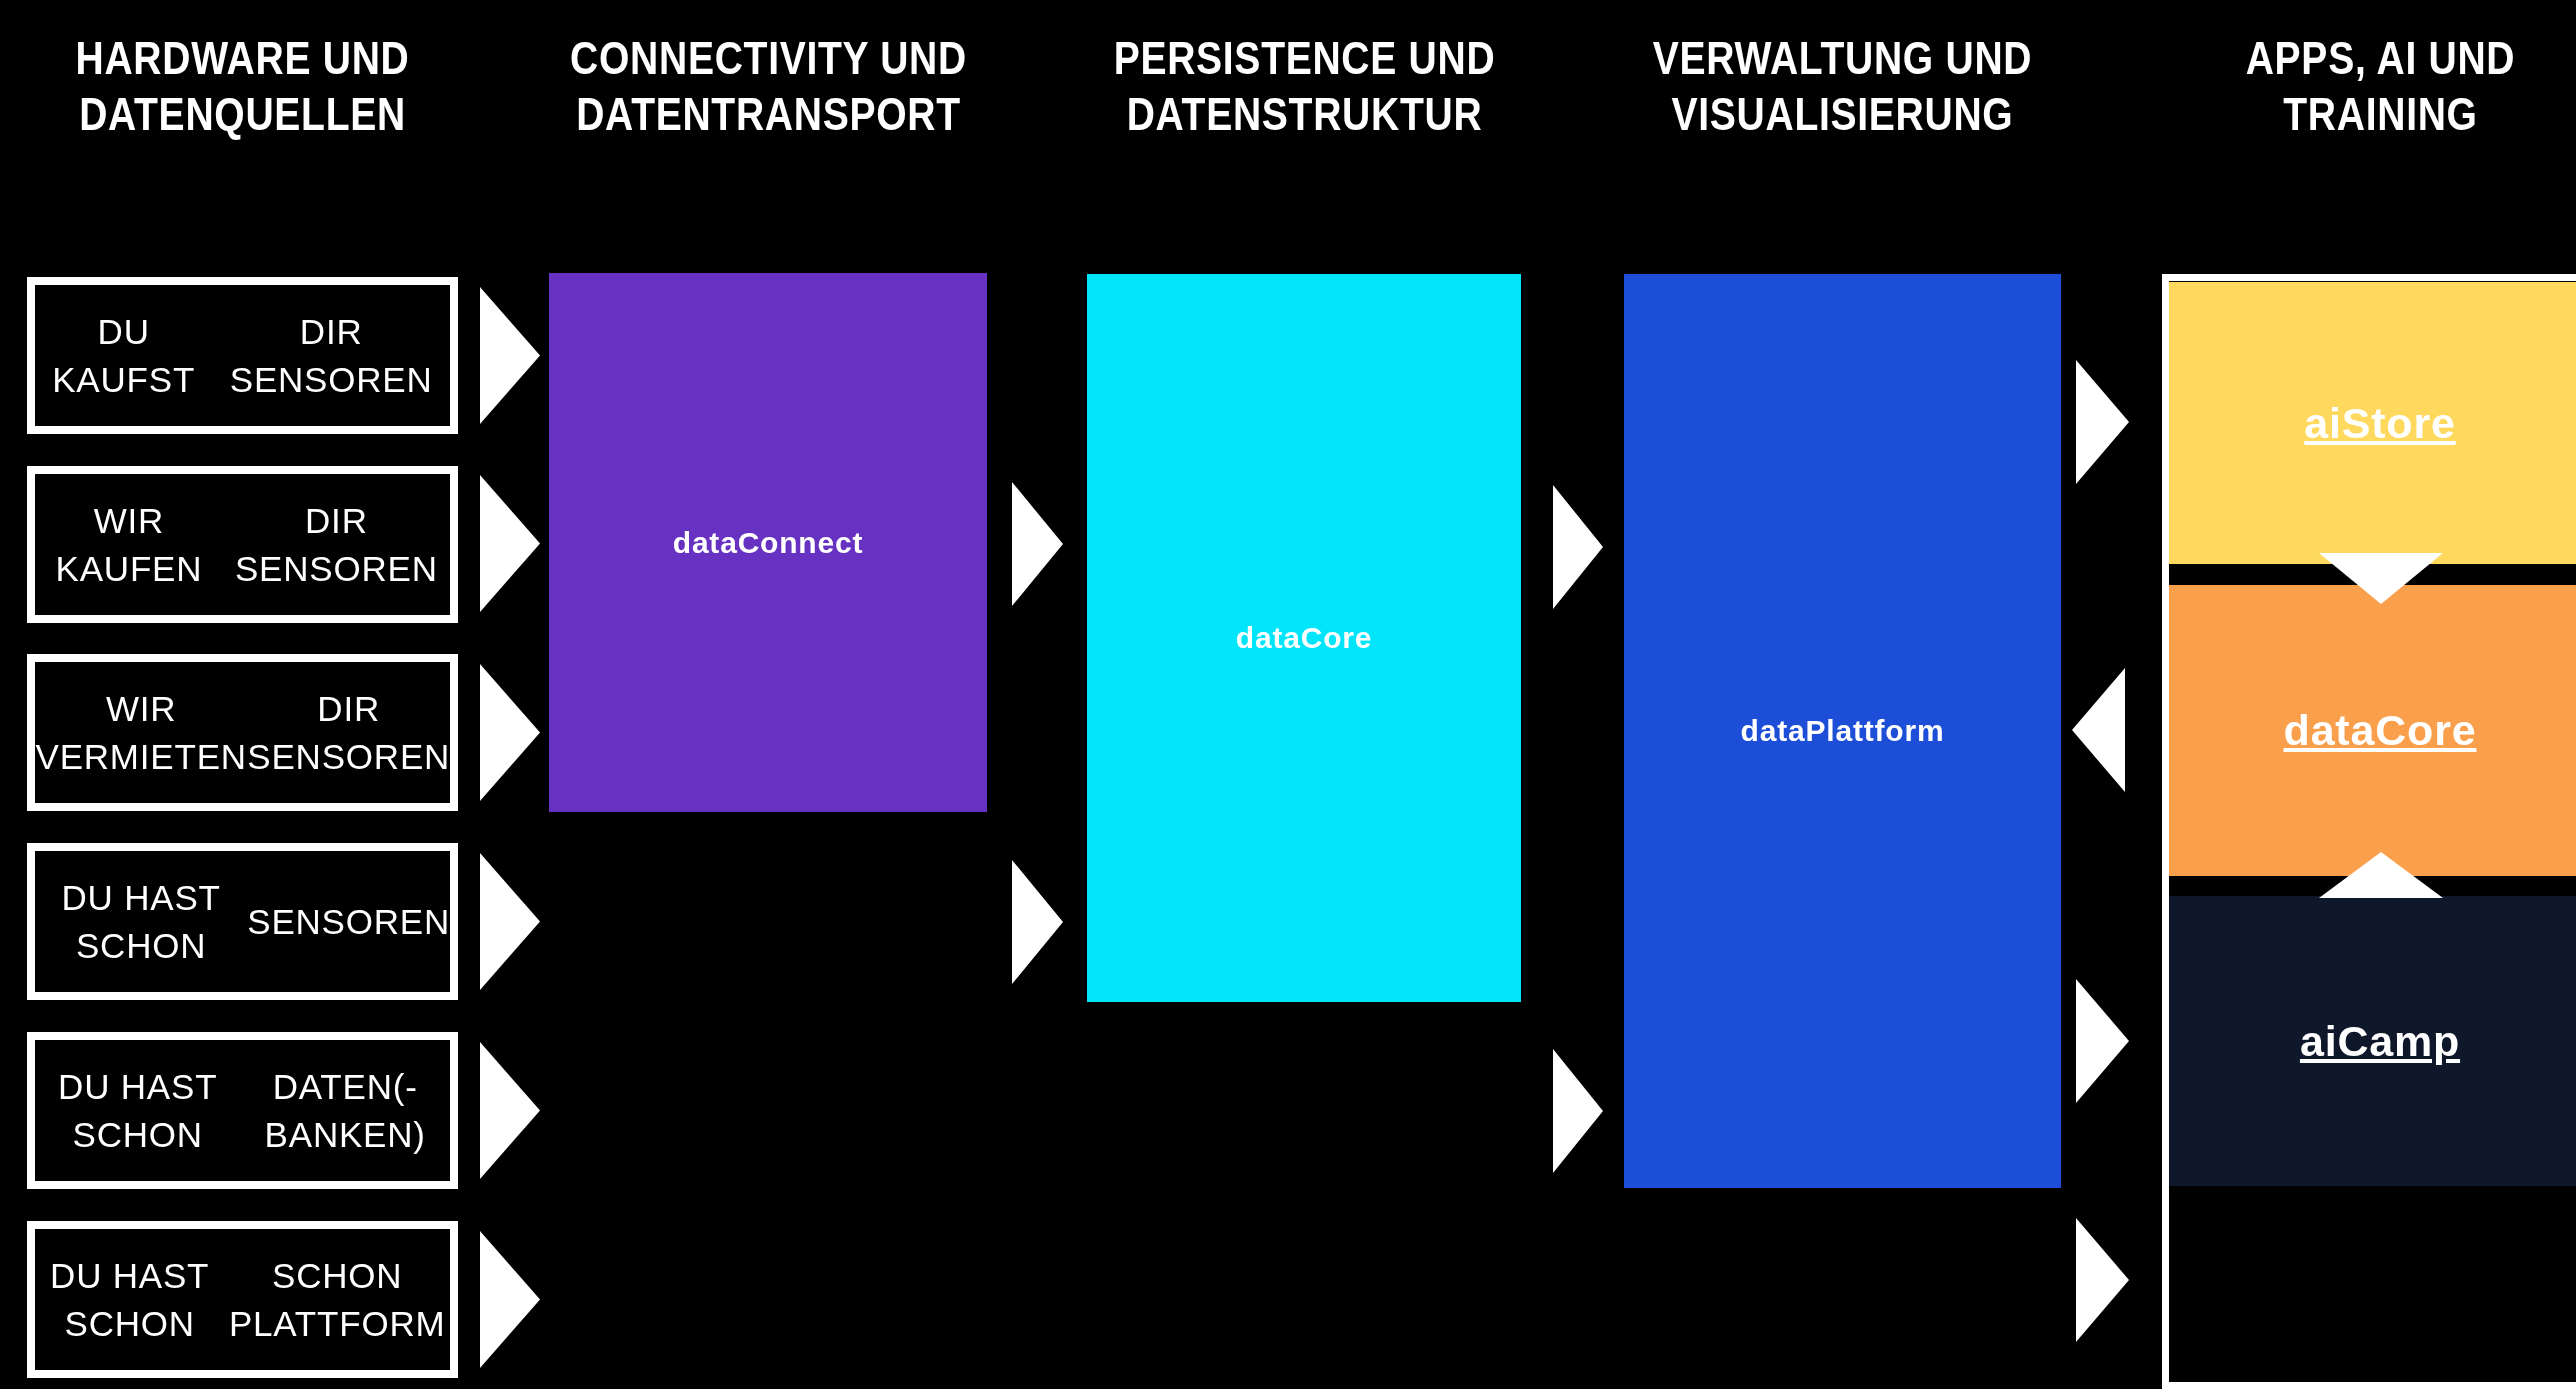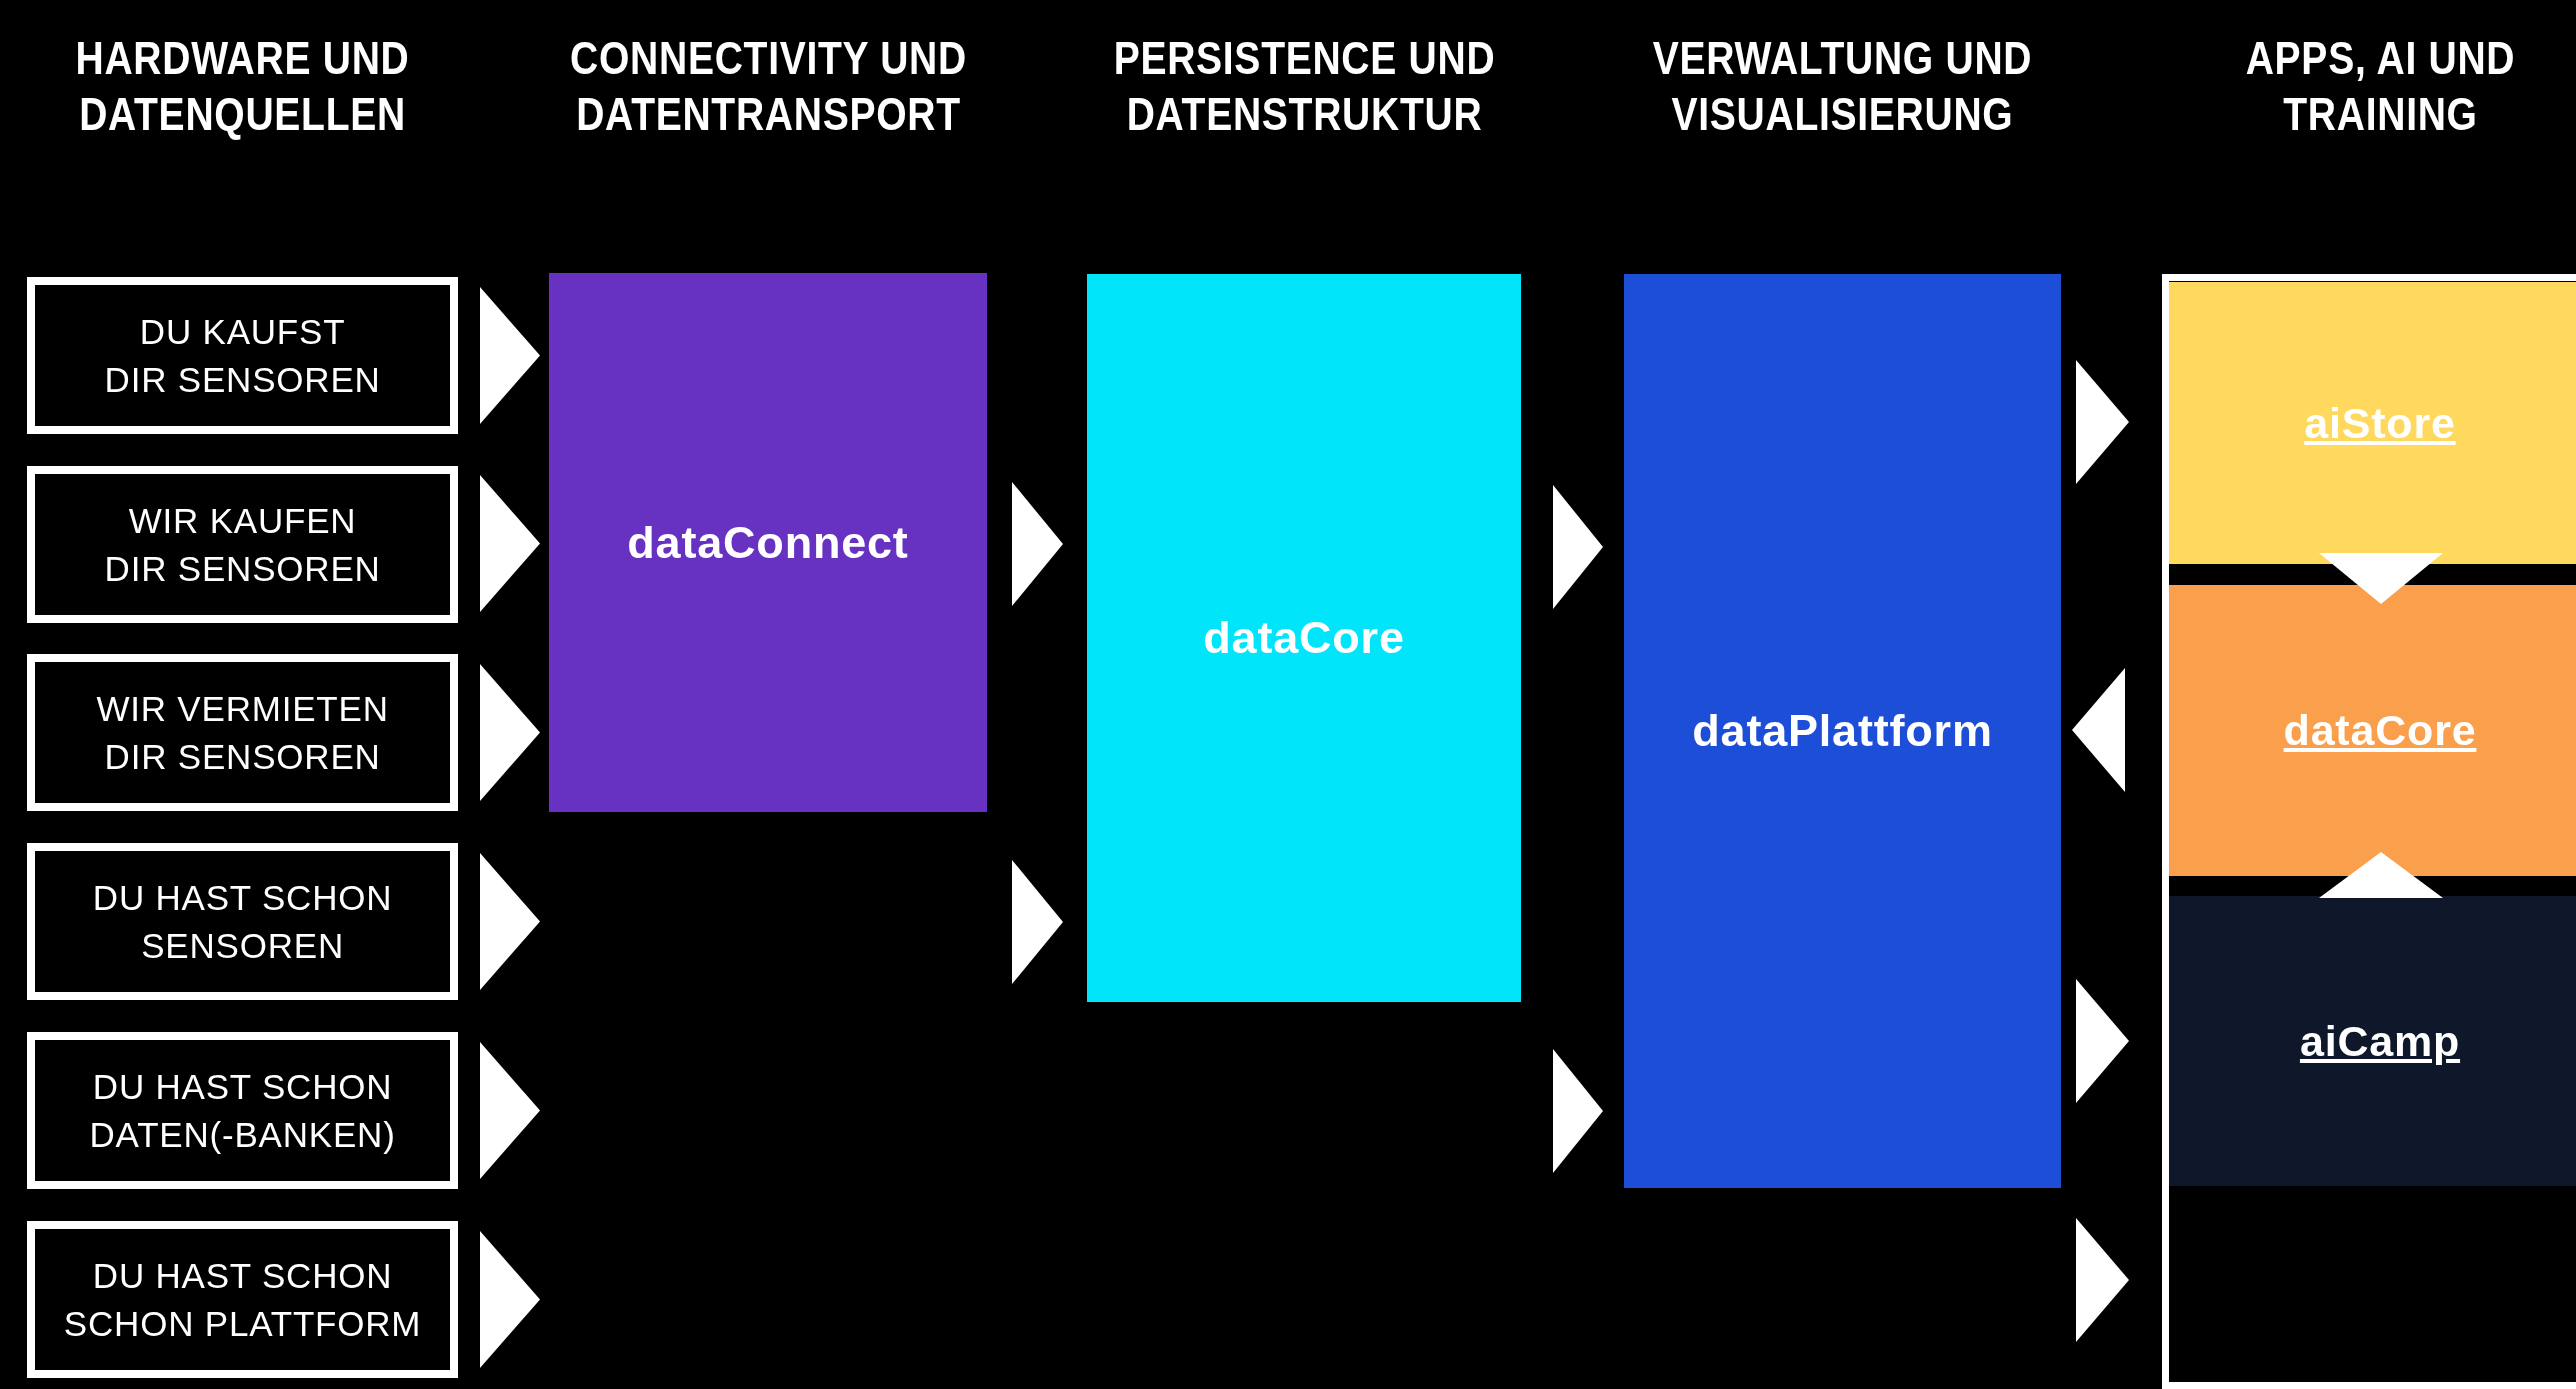--- a/index.html
+++ b/index.html
@@ -9,26 +9,26 @@
     margin-left:23px;
   }
   .col-header{
     position:absolute;top:30px;width:547px;color:#fff;font-weight:bold;
     font-size:46px;line-height:56px;text-align:center;letter-spacing:0.8px;
     transform:scaleX(0.85);transform-origin:center top;white-space:nowrap;
   }
   .src-box{
     position:absolute;left:4.1px;width:431px;height:157px;box-sizing:border-box;
     border:8.3px solid #fff;background:#000;color:#fff;
-    display:flex;flex-direction:column;align-items:center;justify-content:center;
+    display:flex;flex-direction:row;align-items:center;justify-content:center;
     font-size:35px;line-height:48px;letter-spacing:0.8px;text-align:center;
   }
   .stage-box{
     position:absolute;display:flex;align-items:center;justify-content:center;
-    color:#fff;font-weight:bold;font-size:45px;letter-spacing:0.8px;
+    color:#fff;font-weight:bold;font-size:30px;letter-spacing:0.8px;
   }
   .app-box{
     position:absolute;display:flex;align-items:center;justify-content:center;
     color:#fff;font-weight:bold;font-size:43px;letter-spacing:0.8px;text-decoration:underline;
   }
   .right-container{
     position:absolute;left:2139px;top:274px;width:437px;height:1115px;
     box-sizing:border-box;border:7.5px solid #fff;background:#000;
   }
   .arrow-right{position:absolute;clip-path:polygon(0 0,100% 50%,0 100%);}

